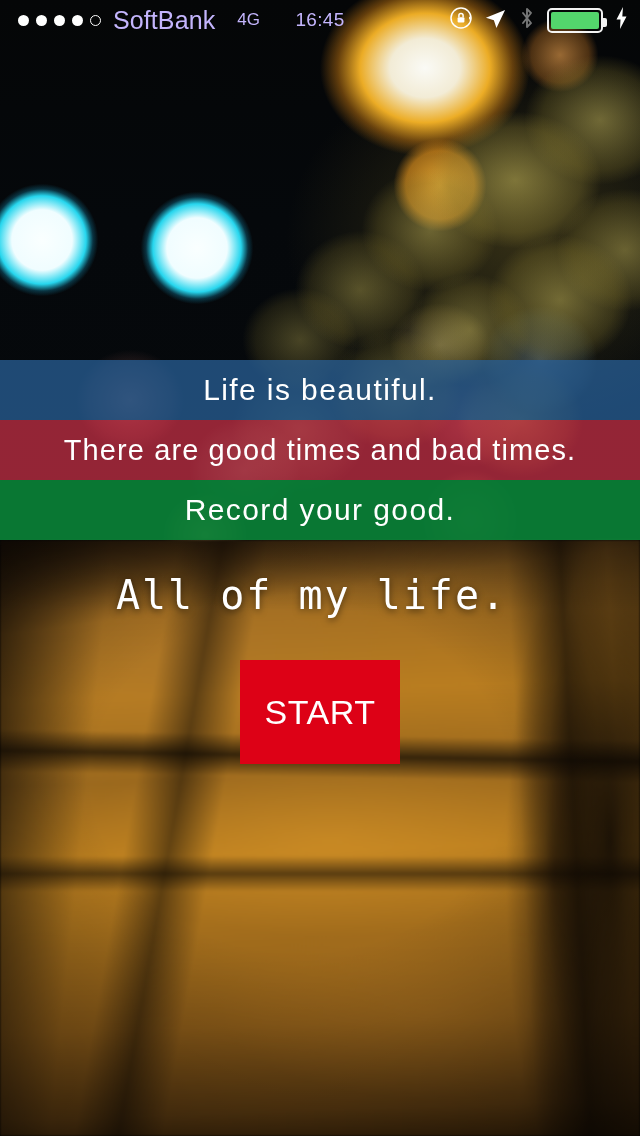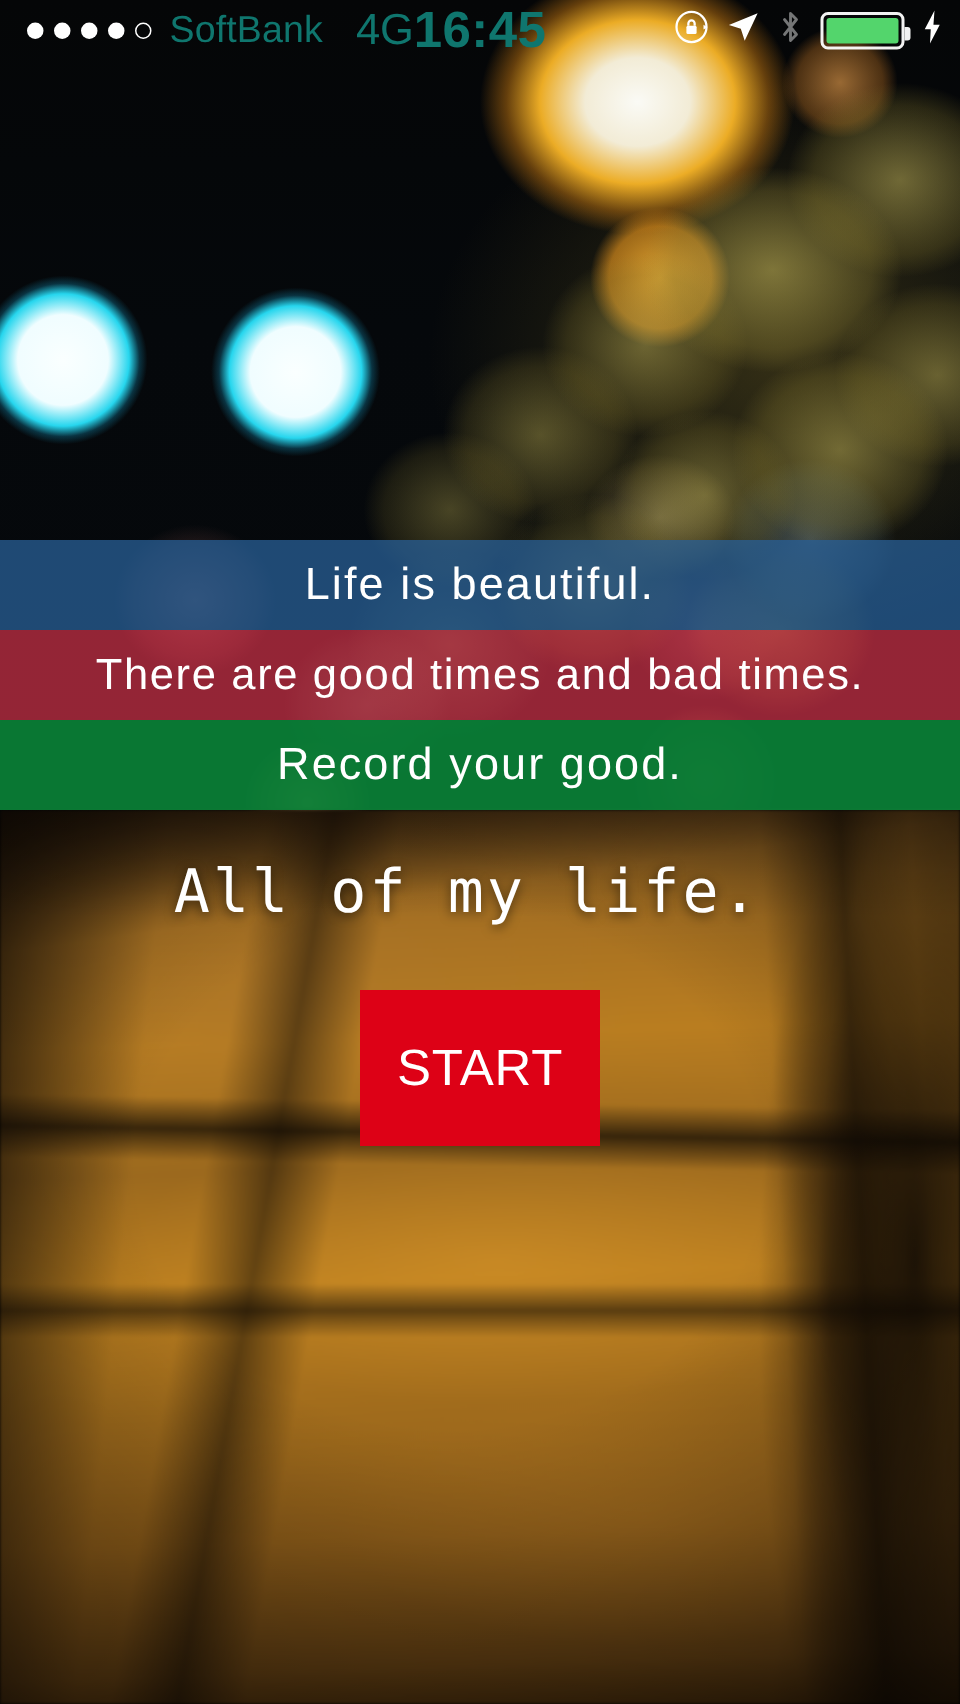--- a/index.html
+++ b/index.html
@@ -71,31 +71,31 @@
     background:
       radial-gradient(ellipse 520px 430px at 300px 240px, rgba(0,0,0,0) 40%, rgba(0,0,0,.45) 100%),
       linear-gradient(180deg, rgba(0,0,0,.30) 0%, rgba(0,0,0,0) 12%);
     pointer-events:none;
   }
 
   
   .statusbar {
     position:absolute; left:0; top:0; width:640px; height:40px;
     display:flex; align-items:center;
-    color:#0f766e; z-index:40;
+    color:#c4b5fd; z-index:40;
   }
   .sb-left { display:flex; align-items:center; padding-left:18px; }
   .sb-dots { display:flex; align-items:center; gap:7px; margin-right:12px; }
   .dot { width:11px; height:11px; border-radius:50%; background:#fff; }
   .dot.hollow { background:transparent; border:1.6px solid #fff; }
   .sb-carrier { font-size:25px; letter-spacing:.1px; }
-  .sb-net { font-size:29px; margin-left:22px; }
+  .sb-net { font-size:17px; margin-left:22px; }
   .sb-center {
     position:absolute; left:0; right:0; text-align:center;
-    font-size:34px; font-weight:700; letter-spacing:.3px;
+    font-size:19px; font-weight:400; letter-spacing:.3px;
   }
   .sb-right {
     margin-left:auto; display:flex; align-items:center;
     gap:11px; padding-right:11px;
   }
   .batt {
     width:56px; height:25px; border:2px solid rgba(255,255,255,.95);
     border-radius:5px; padding:2px; position:relative;
   }
   .batt i { display:block; width:100%; height:100%; background:#53d56c; border-radius:2px; }

